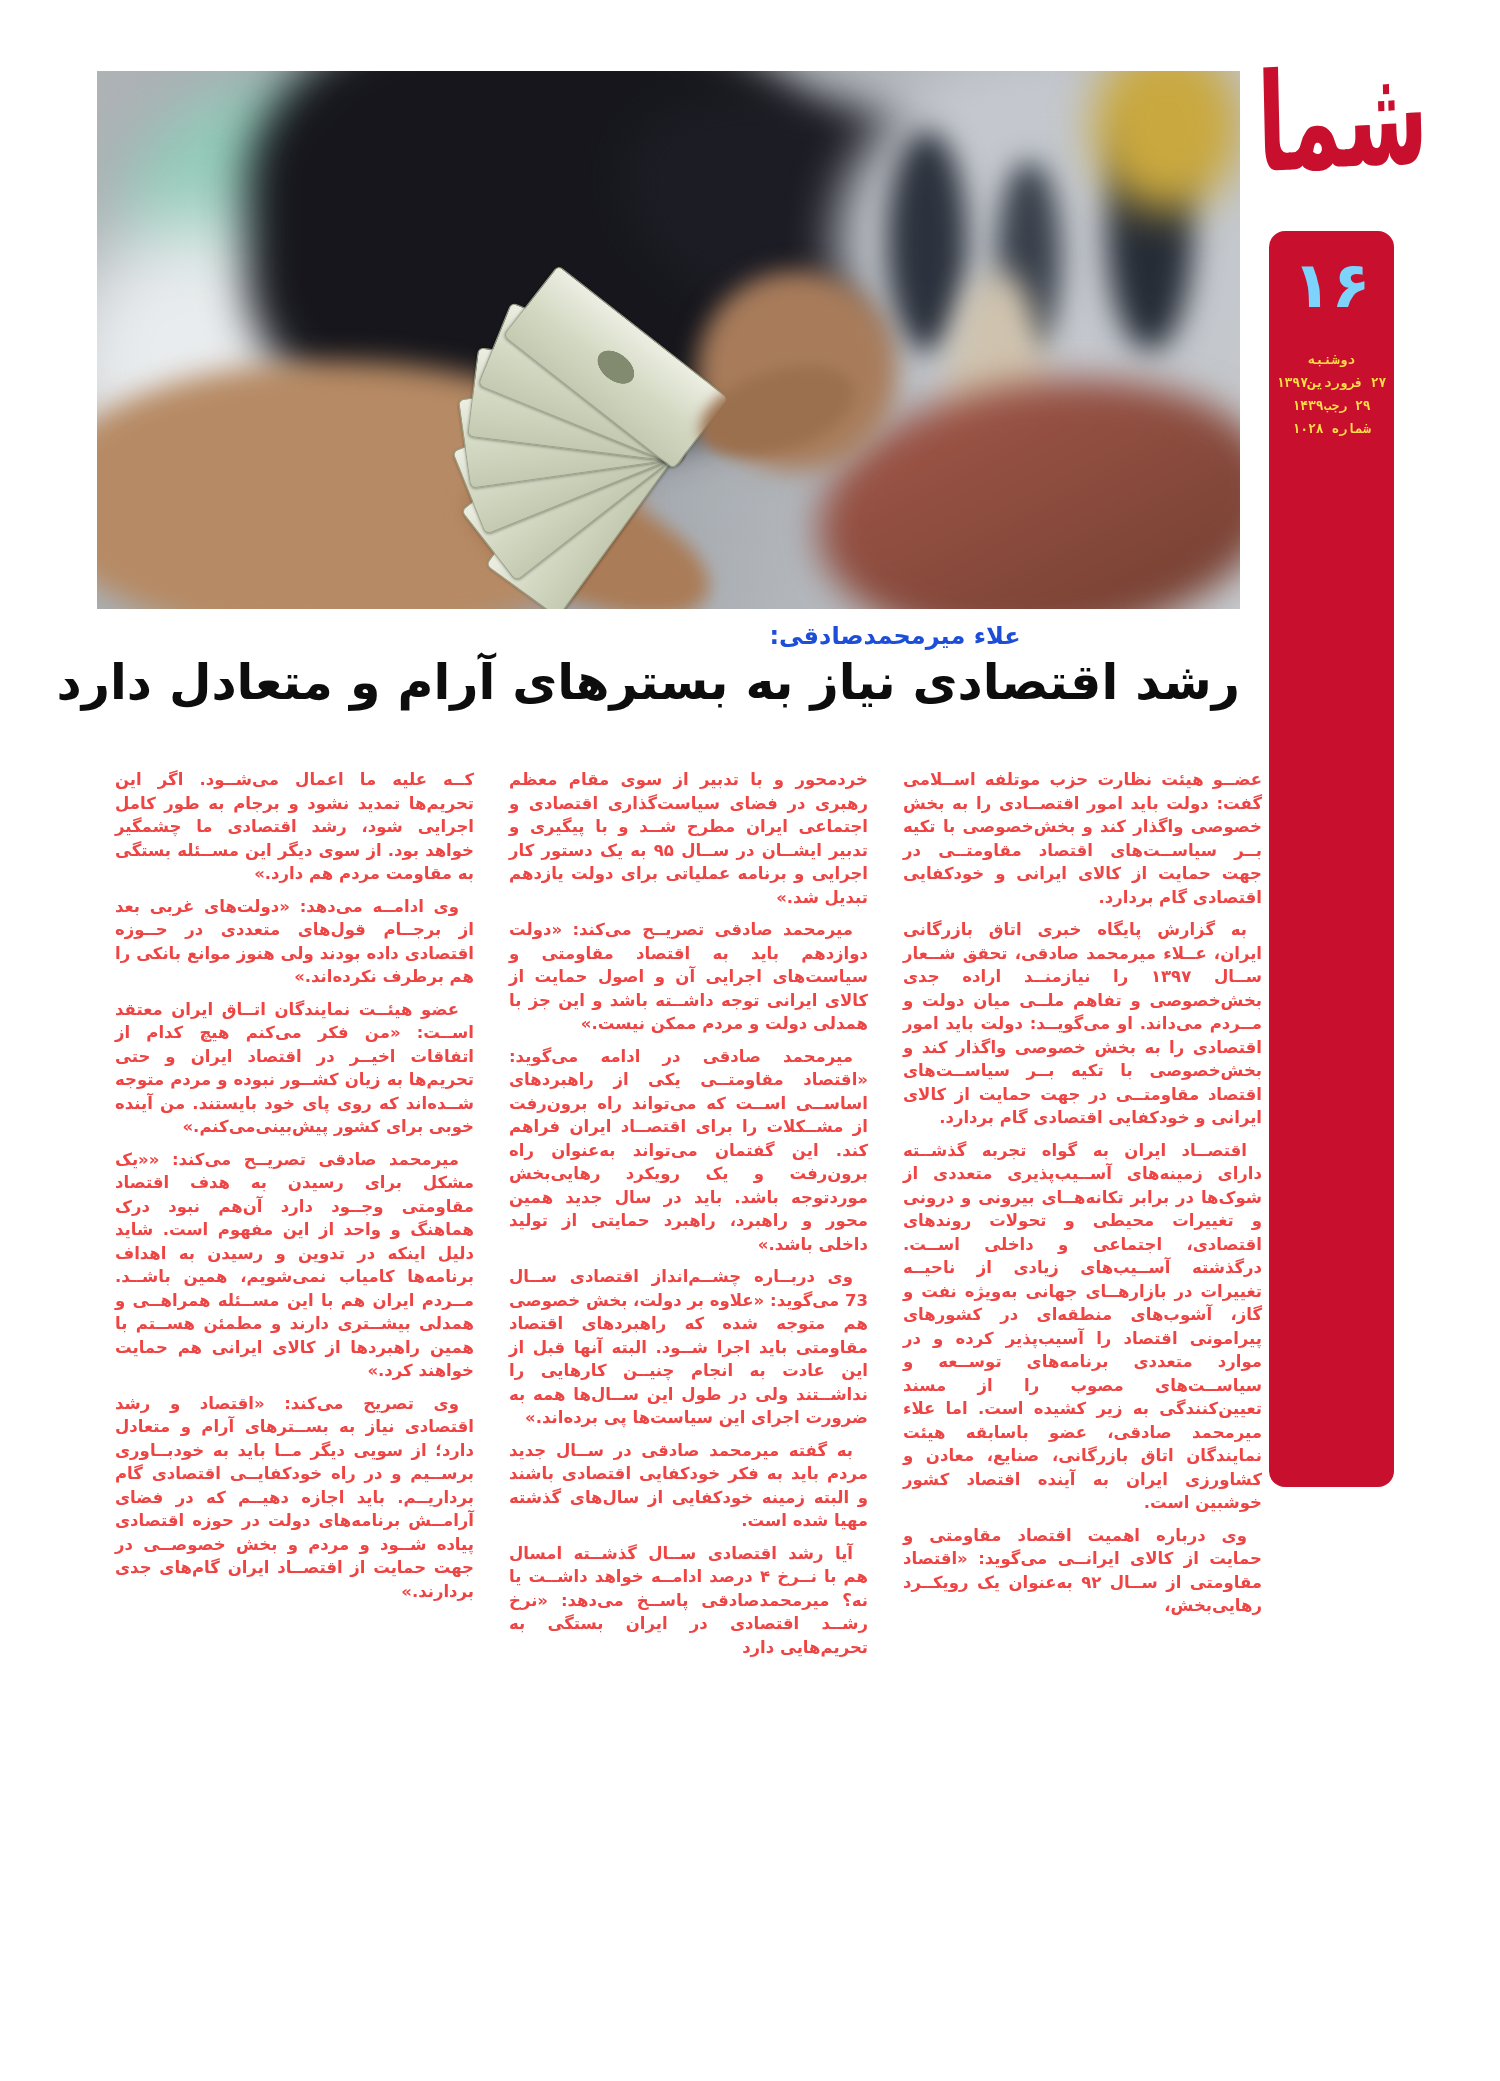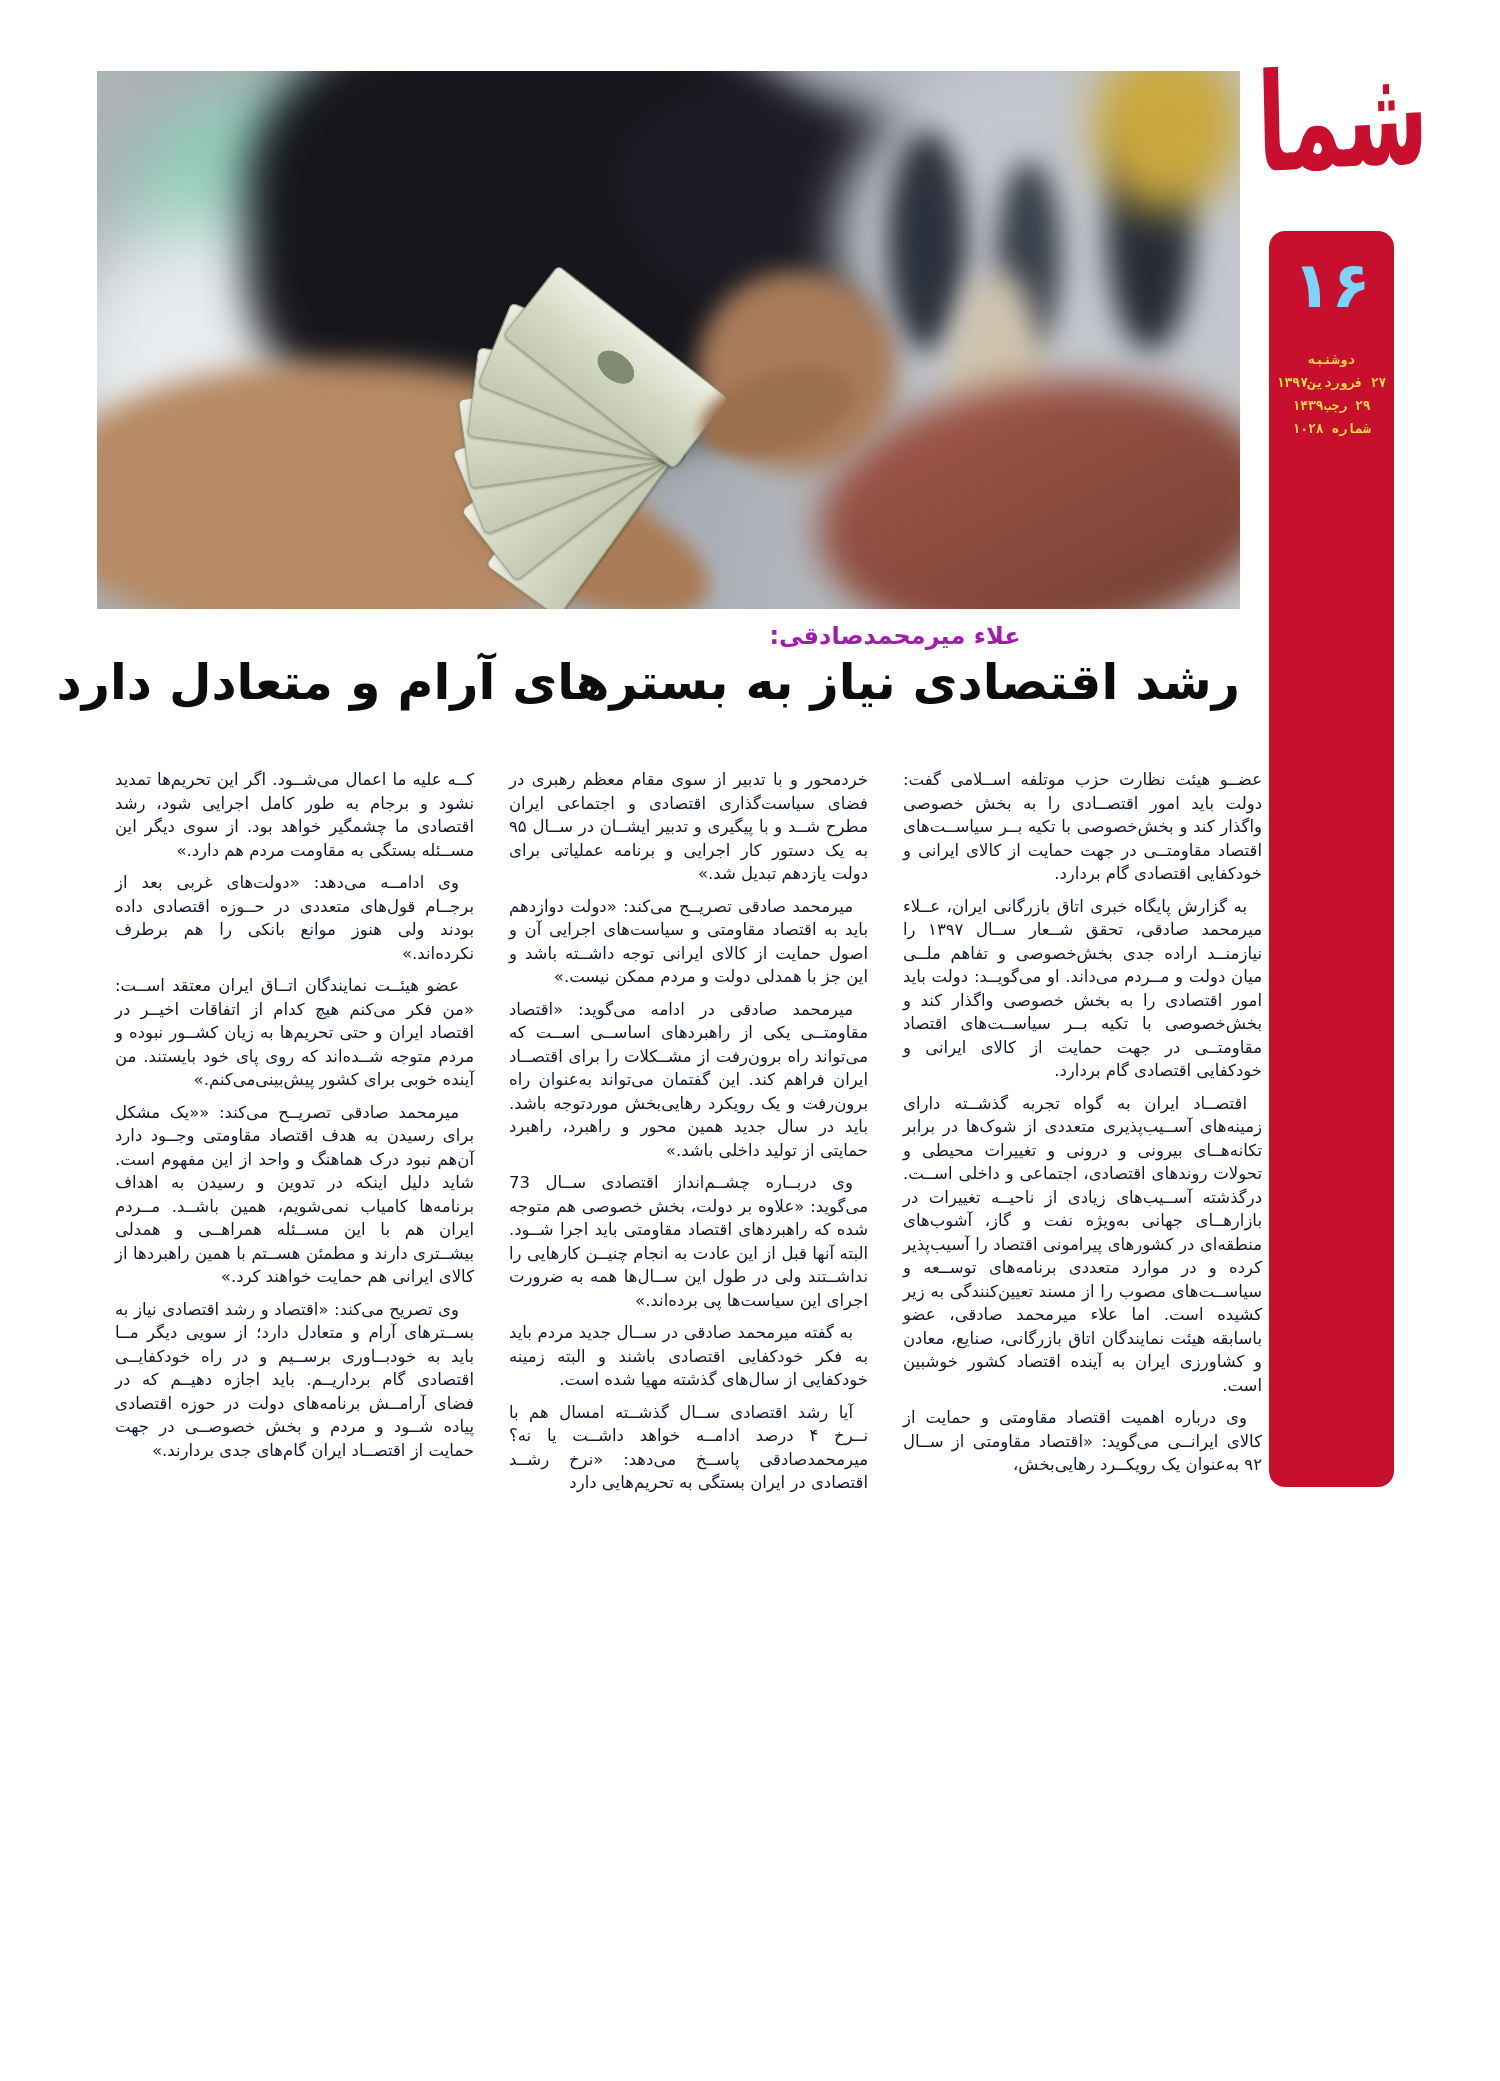--- a/index.html
+++ b/index.html
@@ -39,27 +39,27 @@
         font-size:84px;font-weight:bold;text-align:center;line-height:1;
         transform:scaleY(1.62) rotate(-2deg);transform-origin:50% 0;}
   .redbox{position:absolute;left:1269px;top:231px;width:125px;height:1256px;background:#c8102e;border-radius:16px;}
   .pagenum{position:absolute;top:22px;left:0;width:100%;text-align:center;color:#7dd3fc;
            font-size:64px;font-weight:bold;line-height:1;}
   .dates{position:absolute;top:118px;left:0;width:100%;text-align:center;color:#fde047;
          direction:rtl;font-size:13px;font-weight:bold;line-height:23px;font-family:Liberation Mono, monospace;}
 
   
   .byline{position:absolute;left:895px;top:622px;transform:translateX(-50%);
-          direction:rtl;color:#a21caf;font-size:24px;font-weight:bold;white-space:nowrap;}
+          direction:rtl;color:#1d4ed8;font-size:24px;font-weight:bold;white-space:nowrap;}
   .headline{position:absolute;left:97px;top:652px;width:1143px;direction:rtl;
             color:#0d0d0d;font-size:49px;font-weight:bold;line-height:1.25;white-space:nowrap;}
 
   
   .col{position:absolute;top:768px;width:359px;direction:rtl;text-align:justify;
-       color:#0f172a;font-size:16.5px;line-height:23.5px;}
+       color:#ef4444;font-size:16.5px;line-height:23.5px;font-weight:bold;}
   .col-right{left:903px;} .col-middle{left:509px;} .col-left{left:115px;}
   .col p{margin:0 0 9px 0;}
   .col p.indent{text-indent:15px;}
 </style>
 </head>
 <body>
 
 <div class="page">
 
   <div class="photo">

